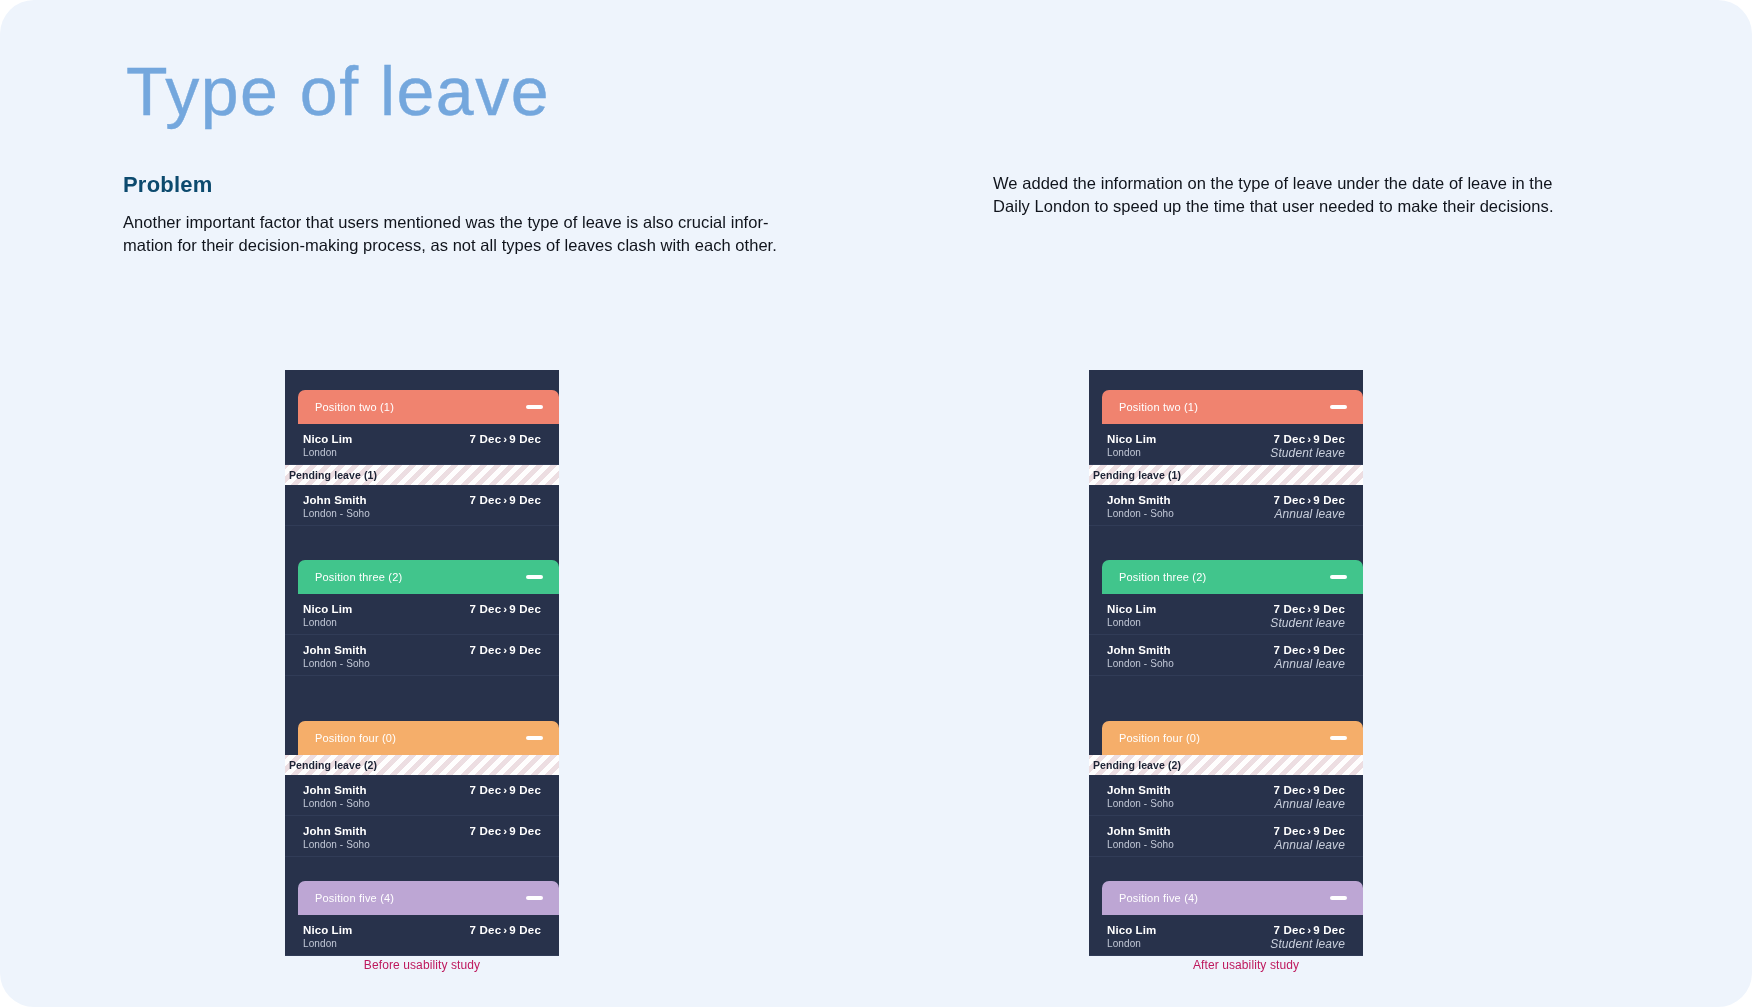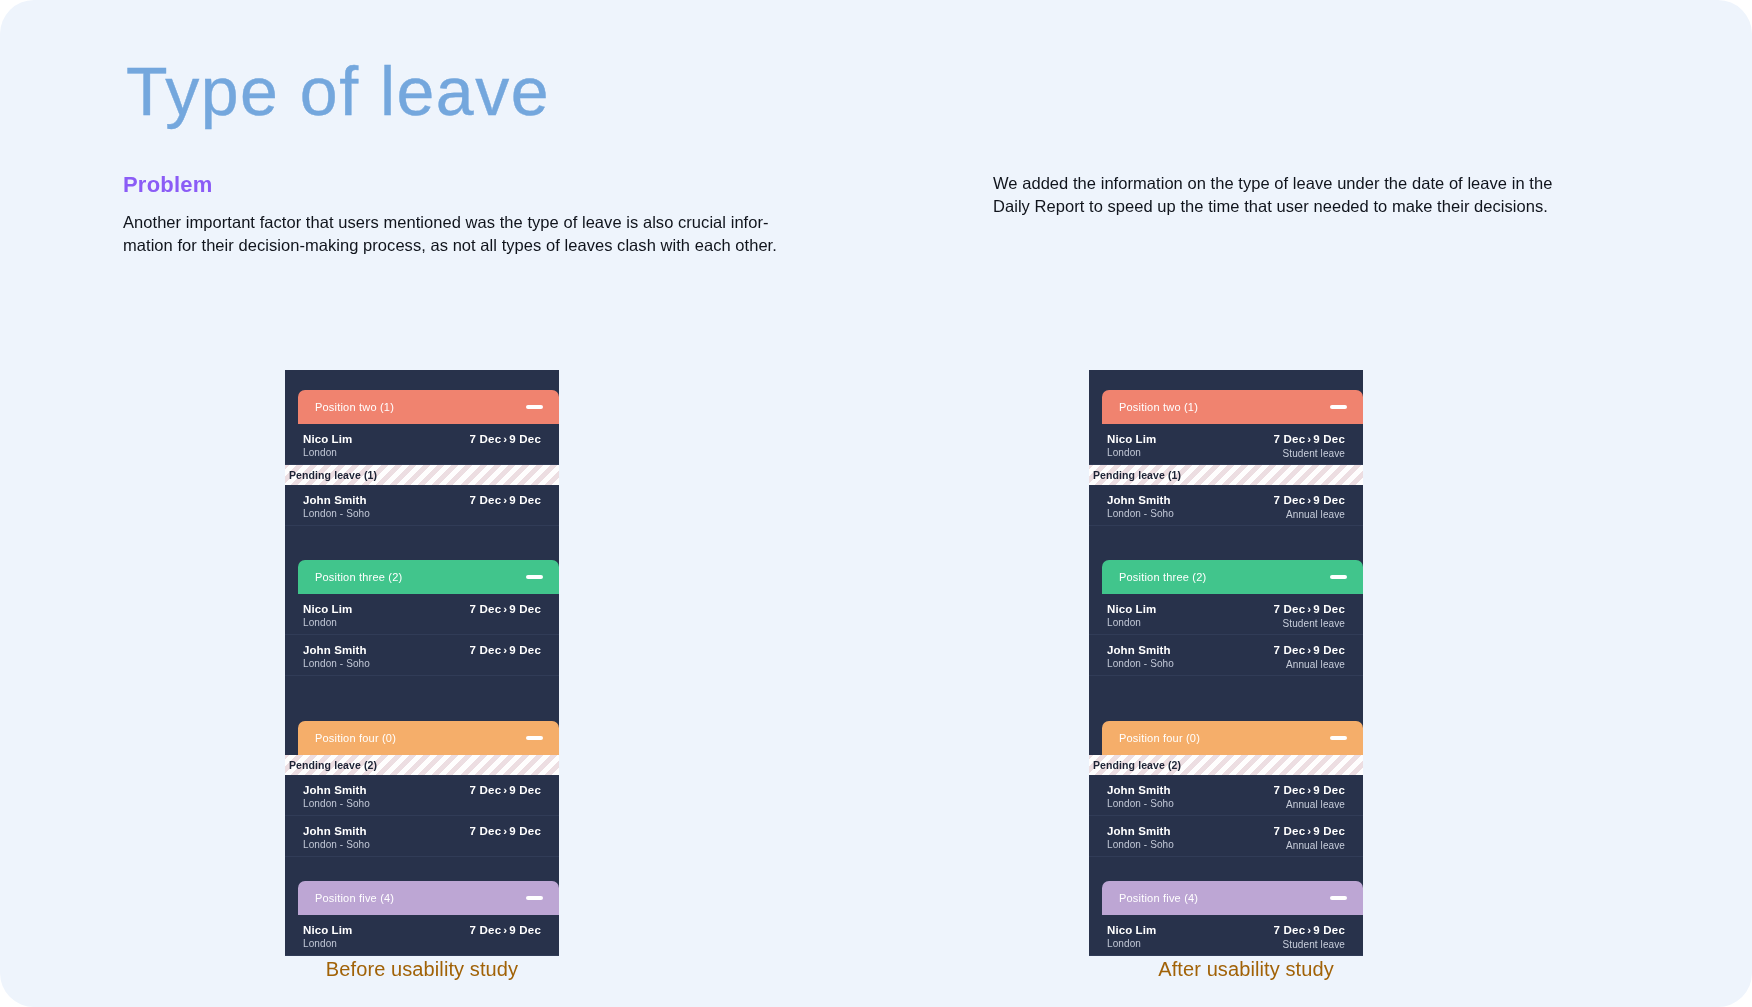--- a/index.html
+++ b/index.html
@@ -42,21 +42,21 @@
   .col {
     position: absolute;
     top: 172px;
   }
   .col-problem { left: 123px; width: 690px; }
   .col-solution { left: 993px; width: 600px; }
 
   .col-heading {
     font-size: 22px;
     font-weight: bold;
-    color: #8b5cf6;
+    color: #0c4a6e;
     margin: 0 0 13px 0;
     letter-spacing: 0.2px;
   }
   .col-body {
     font-size: 16.5px;
     line-height: 23px;
     color: #10141c;
     margin: 0;
     letter-spacing: 0.05px;
   }
@@ -140,25 +140,26 @@
   .emp-dates {
     font-size: 11.5px;
     font-weight: bold;
     color: #ffffff;
     letter-spacing: 0.2px;
     line-height: 15px;
     white-space: nowrap;
   }
   .emp-dates .arrow { font-weight: bold; padding: 0 2px; }
   .emp-leave {
-    font-size: 10px;
+    font-size: 12px;
     color: #c8cedb;
     line-height: 13px;
     letter-spacing: 0.1px;
     white-space: nowrap;
+    font-style: italic;
   }
 
   
   .pending-bar {
     height: 20px;
     display: flex;
     align-items: center;
     padding-left: 4px;
     box-sizing: border-box;
     font-size: 10.5px;
@@ -171,22 +172,22 @@
       rgba(255,255,255,0.95) 0px,
       rgba(255,255,255,0.95) 5px,
       rgba(236,221,225,0.95) 5px,
       rgba(236,221,225,0.95) 10px
     );
   }
 
   .caption {
     position: absolute;
     top: 958px;
-    font-size: 20px;
-    color: #a16207;
+    font-size: 12px;
+    color: #be185d;
     letter-spacing: 0.1px;
     text-align: center;
     width: 274px;
   }
   .caption-before { left: 285px; }
   .caption-after  { left: 1089px; padding-left: 20px; }
 </style>
 </head>
 <body>
 
@@ -198,21 +199,21 @@
     <h2 class="col-heading">Problem</h2>
     <p class="col-body">
       <span class="ln">Another important factor that users mentioned was the type of leave is also crucial infor-</span>
       <span class="ln">mation for their decision-making process, as not all types of leaves clash with each other.</span>
     </p>
   </div>
 
   <div class="col col-solution">
     <p class="col-body">
       <span class="ln">We added the information on the type of leave under the date of leave in the</span>
-      <span class="ln">Daily Report to speed up the time that user needed to make their decisions.</span>
+      <span class="ln">Daily London to speed up the time that user needed to make their decisions.</span>
     </p>
   </div>
 
   <div class="mock mock-before">
     <div class="screen" id="screen-before">
         <div class="spacer" style="height: 20px;"></div>
         <div class="group-bar red">
           <span class="group-label">Position two (1)</span>
           <span class="minus-icon"></span>
         </div>

